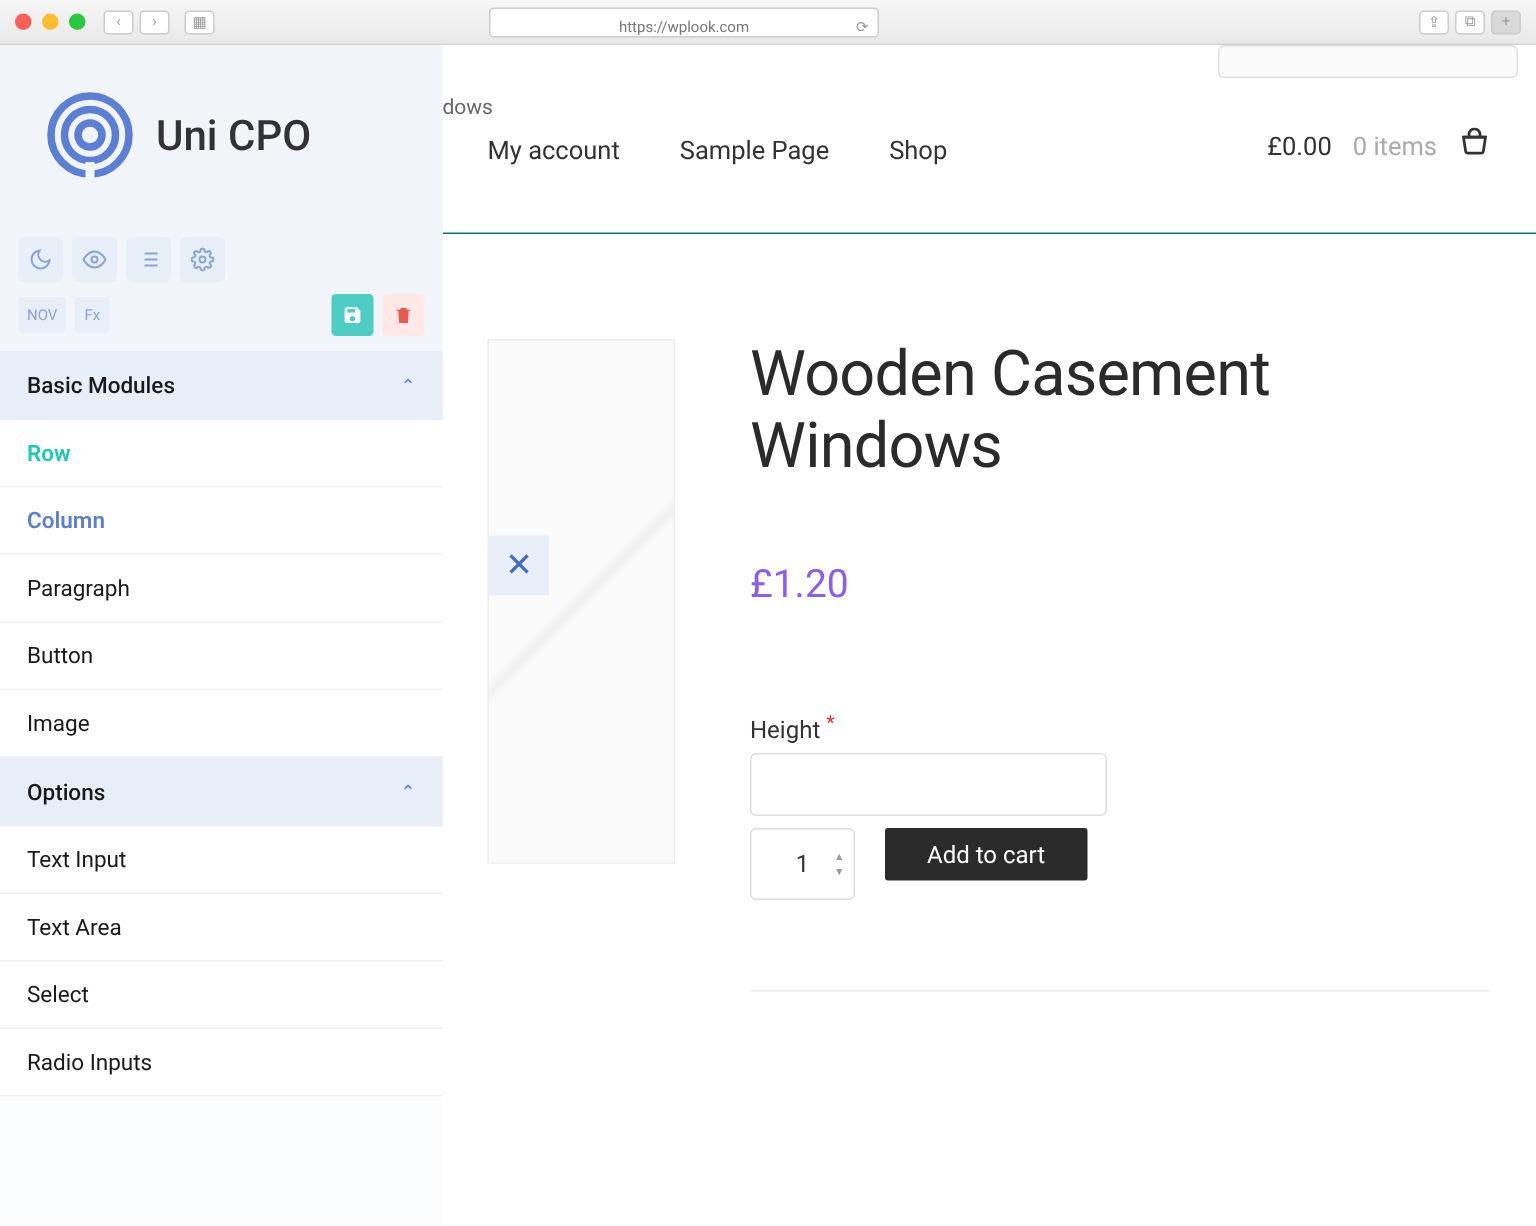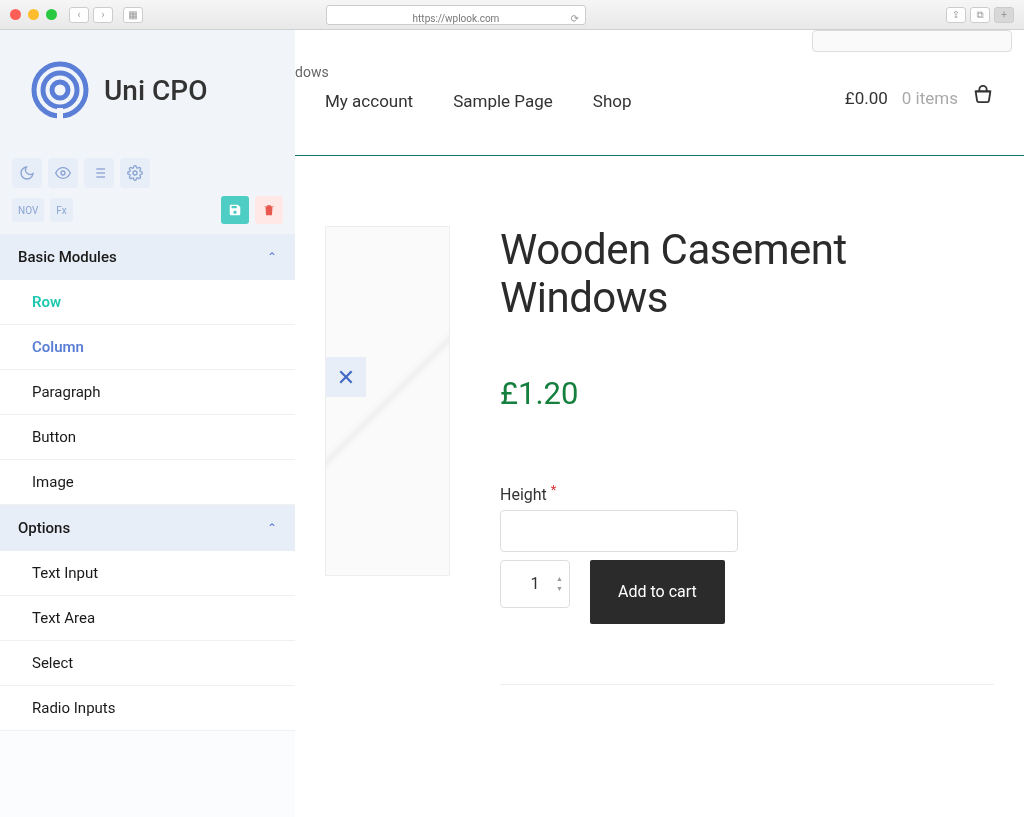--- a/index.html
+++ b/index.html
@@ -37,21 +37,21 @@
 .tag-btn { height:24px; padding:0 6px; background:#e8eef7; border-radius:3px; font-size:10px; color:#8aa4d4; display:flex; align-items:center; margin-right:6px; cursor:pointer;text-align:right;}
 .spacer { flex:1; }
 .save-btn { width:28px; height:28px; background:#4ecdc4; border-radius:3px; display:flex; align-items:center; justify-content:center; margin-right:6px; cursor:pointer;}
 .save-btn svg { width:14px; height:14px; fill:#fff;}
 .trash-btn { width:28px; height:28px; background:#ffe8e6; border-radius:3px; display:flex; align-items:center; justify-content:center; cursor:pointer;}
 .trash-btn svg { width:14px; height:14px; fill:#e85a4f;}
 
 .section-header { background:#e8eef7; padding: 14px 18px; font-size:15px; font-weight:500; color:#1a1a1a; display:flex; align-items:center; justify-content:space-between; cursor:pointer;}
 .section-header .chev { color:#5b7fd6; font-size:12px; }
 .module-list { background:#fff; }
-.module-item { padding: 13px 32px; font-size:15px; color:#1a1a1a; border-bottom:1px solid #f0f0f0; cursor:pointer;}
+.module-item { padding: 13px 18px; font-size:15px; color:#1a1a1a; border-bottom:1px solid #f0f0f0; cursor:pointer;}
 .module-item.teal { color:#1ec9b0; font-weight:600;}
 .module-item.blue { color:#5b7fd6; font-weight:600;}
 
 
 .content { flex:1; position:relative; padding-left:0; }
 
 .site-header { height:126px; display:flex; align-items:flex-end; padding: 0 30px 44px 30px; border-bottom:1px solid #0f766e; }
 .nav-links { display:flex; gap:40px; }
 .nav-link { font-size:17px; color:#333; cursor:pointer; }
 .cart-area { margin-left:auto; display:flex; align-items:center; gap:14px; }
@@ -60,32 +60,32 @@
 .cart-icon svg { width:22px; height:22px; }
 
 .breadcrumb-frag { position:absolute; left:295px; top:34px; font-size:14px; color:#666; }
 
 .product-area { display:flex; padding: 70px 30px 30px 30px; gap: 50px; }
 .product-image-box { width:125px; height:350px; border:1px solid #eee; background:linear-gradient(135deg,#fafafa 0%,#fafafa 48%,#f0f0f0 50%,#fafafa 52%,#fafafa 100%); position:relative; }
 .close-overlay { position:absolute; left:0px; top:130px; width:40px; height:40px; background:#e8eef7; display:flex; align-items:center; justify-content:center; color:#4169c5; font-size:22px; font-weight:300;}
 
 .product-details { flex:1; padding-top:0px; }
 .product-title { font-size:42px; font-weight:400; color:#2b2b2b; line-height:1.15; margin-bottom:52px; letter-spacing:-0.5px;}
-.product-price { font-size:31px; color:#15803d; margin-bottom:70px; }
+.product-price { font-size:26px; color:#8b5cf6; margin-bottom:70px; }
 
 .options-row { display:flex; gap:50px; margin-bottom:8px;}
 .opt-group { flex:1; }
 .opt-label { font-size:16px; color:#333; margin-bottom:6px; display:block;}
 .req { color:#d33; font-size:13px; vertical-align:super;}
 .opt-input { width:238px; height:42px; border:1px solid #ddd; border-radius:4px; padding:0 10px; font-size:14px;}
 
 .cart-row { display:flex; gap:20px; margin-top:4px; align-items:stretch;}
 .qty-box { width:70px; height:48px; border:1px solid #ddd; border-radius:4px; display:flex; align-items:center; justify-content:center; position:relative; font-size:16px; color:#333;}
 .qty-spin { position:absolute; right:6px; display:flex; flex-direction:column; gap:2px; font-size:7px; color:#999;}
-.addcart-btn { height:64px; padding:0 28px; background:#2b2b2b; color:#fff; font-size:16px; display:flex; align-items:center; justify-content:center; cursor:pointer; border-radius:2px;}
+.addcart-btn { height:35px; padding:0 28px; background:#2b2b2b; color:#fff; font-size:16px; display:flex; align-items:center; justify-content:center; cursor:pointer; border-radius:2px;}
 
 .product-divider { border-top:1px solid #eee; margin-top:60px;}
 </style>
 </head>
 <body>
 
 <div class="browser-chrome">
   <div class="traffic-lights">
     <div class="tl red"></div>
     <div class="tl yellow"></div>

